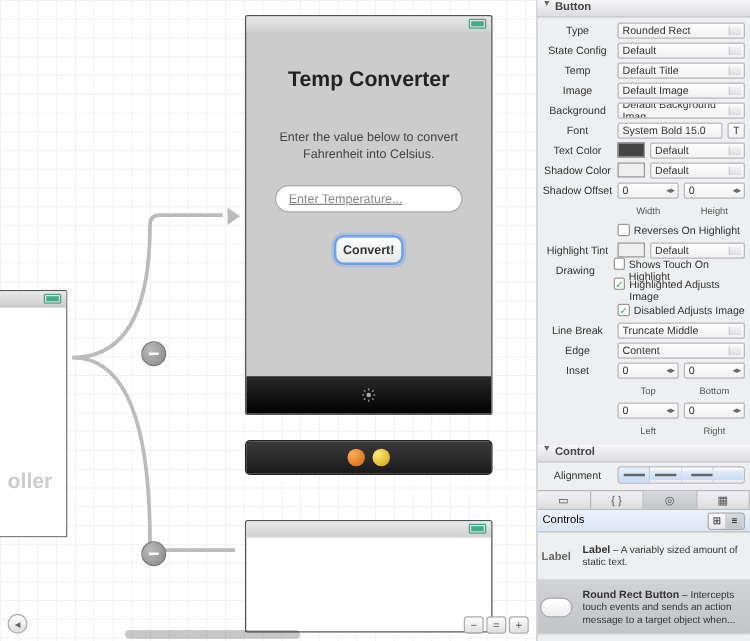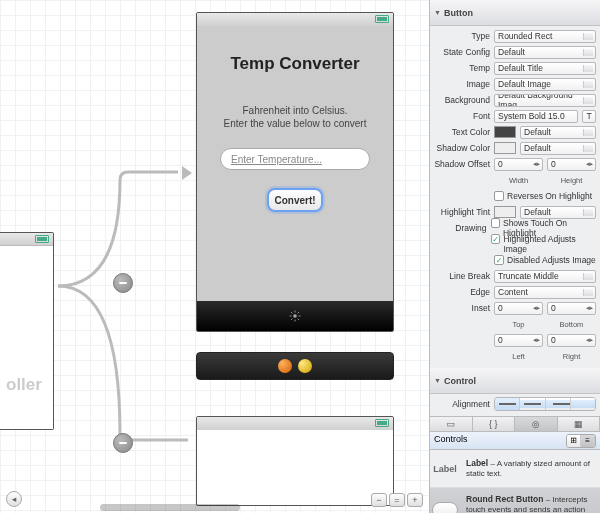--- a/index.html
+++ b/index.html
@@ -37,25 +37,25 @@
 .node { width: 20px; height: 20px; border-radius: 50%; background: radial-gradient(circle at 35% 35%, #bbb, #888); border: 1px solid #777; position: absolute; display:flex; align-items:center; justify-content:center;}
 .node::after { content:''; width:8px; height:2px; background:#fff; border-radius:1px; }
 .arrowhead { position:absolute; width:0; height:0; border-left:10px solid #bbb; border-top:7px solid transparent; border-bottom:7px solid transparent; }
 
 .zoomctl { position: absolute; right: 6px; bottom: 6px; display: flex; gap: 2px; }
 .zoombtn { width: 16px; height: 14px; background: linear-gradient(#fdfdfd,#e0e0e0); border: 1px solid #aaa; border-radius: 3px; font-size: 9px; display: flex; align-items: center; justify-content: center; color: #555;}
 .backbtn { position:absolute; left:6px; bottom:6px; width:16px; height:16px; border-radius:50%; background: linear-gradient(#fdfdfd,#e0e0e0); border:1px solid #aaa; display:flex; align-items:center; justify-content:center; font-size:9px; color:#666;}
 .hscroll-thumb { position:absolute; left:100px; bottom:2px; width:140px; height:7px; border-radius:4px; background:rgba(0,0,0,.22); }
 
 
-.section-hdr { height: 26px; background: linear-gradient(#f6f6f8,#dcdde1); border-bottom: 1px solid #c4c4c8; display: flex; align-items: center; padding-left: 4px; font-size: 9px; font-weight: bold; color: #444; gap:3px;}
+.section-hdr { height: 14px; background: linear-gradient(#f6f6f8,#dcdde1); border-bottom: 1px solid #c4c4c8; display: flex; align-items: flex-start; padding-left: 4px; font-size: 9px; font-weight: bold; color: #444; gap:3px;}
 .section-hdr .tri { font-size:7px; color:#666; }
 .rows { padding: 2px 4px 4px 4px; }
 .row { display: flex; align-items: center; height: 16px; gap: 4px; }
-.row .lab { width: 56px; text-align: right; font-size: 8.5px; color: #333; }
+.row .lab { width: 56px; text-align: center; font-size: 8.5px; color: #333; }
 .row .val { flex: 1; height: 13px; background: linear-gradient(#fff,#f0f0f2); border: 1px solid #b8b8bc; border-radius: 2px; font-size: 8.5px; padding: 0 3px; color:#333; display:flex; align-items:center; position:relative; overflow:hidden;}
 .row .val.popup::after { content:''; position:absolute; right:2px; top:2px; bottom:2px; width:9px; border-left:1px solid #ccc; background:linear-gradient(#f6f6f8,#dcdde1); }
 .row .val.step::after { content:'◂▸'; position:absolute; right:2px; font-size:7px; color:#666; }
 .colorwell { width:22px; height:12px; border:1px solid #999; background:#444; }
 .colorwell.lt { background:#eee; }
 .row .sub { flex:1; text-align:center; font-size:7.5px; color:#555; }
 .chk { display:flex; align-items:flex-start; gap:3px; font-size:8.5px; color:#333;}
 .chk .box { width:10px; height:10px; border:1px solid #999; border-radius:2px; background:#fff; display:flex; align-items:center; justify-content:center; font-size:8px; color:#2a6; }
 
 .align-seg { display:flex; flex:1; height:14px; border:1px solid #b8b8bc; border-radius:3px; overflow:hidden;}
@@ -104,22 +104,22 @@
   <div class="node" style="left:113px; top:273px;"></div>
   <div class="node" style="left:113px; top:433px;"></div>
 
   <div class="phone">
     <div class="statusbar">
         <div class="battery"></div>
       </div>
     <div class="appbody">
       <div class="apptitle">Temp Converter</div>
       <div class="apphint">
+        <div>Enter the value below to convert</div>
         <div>Fahrenheit into Celsius.</div>
-        <div>Enter the value below to convert</div>
       </div>
       <div class="tempinput">
           <span>Enter Temperature...</span>
         </div>
       <div class="convertbtn">
           <span>Convert!</span>
         </div>
     </div>
     <div class="bottombar">
       <svg class="sunburst" viewBox="0 0 20 20">

